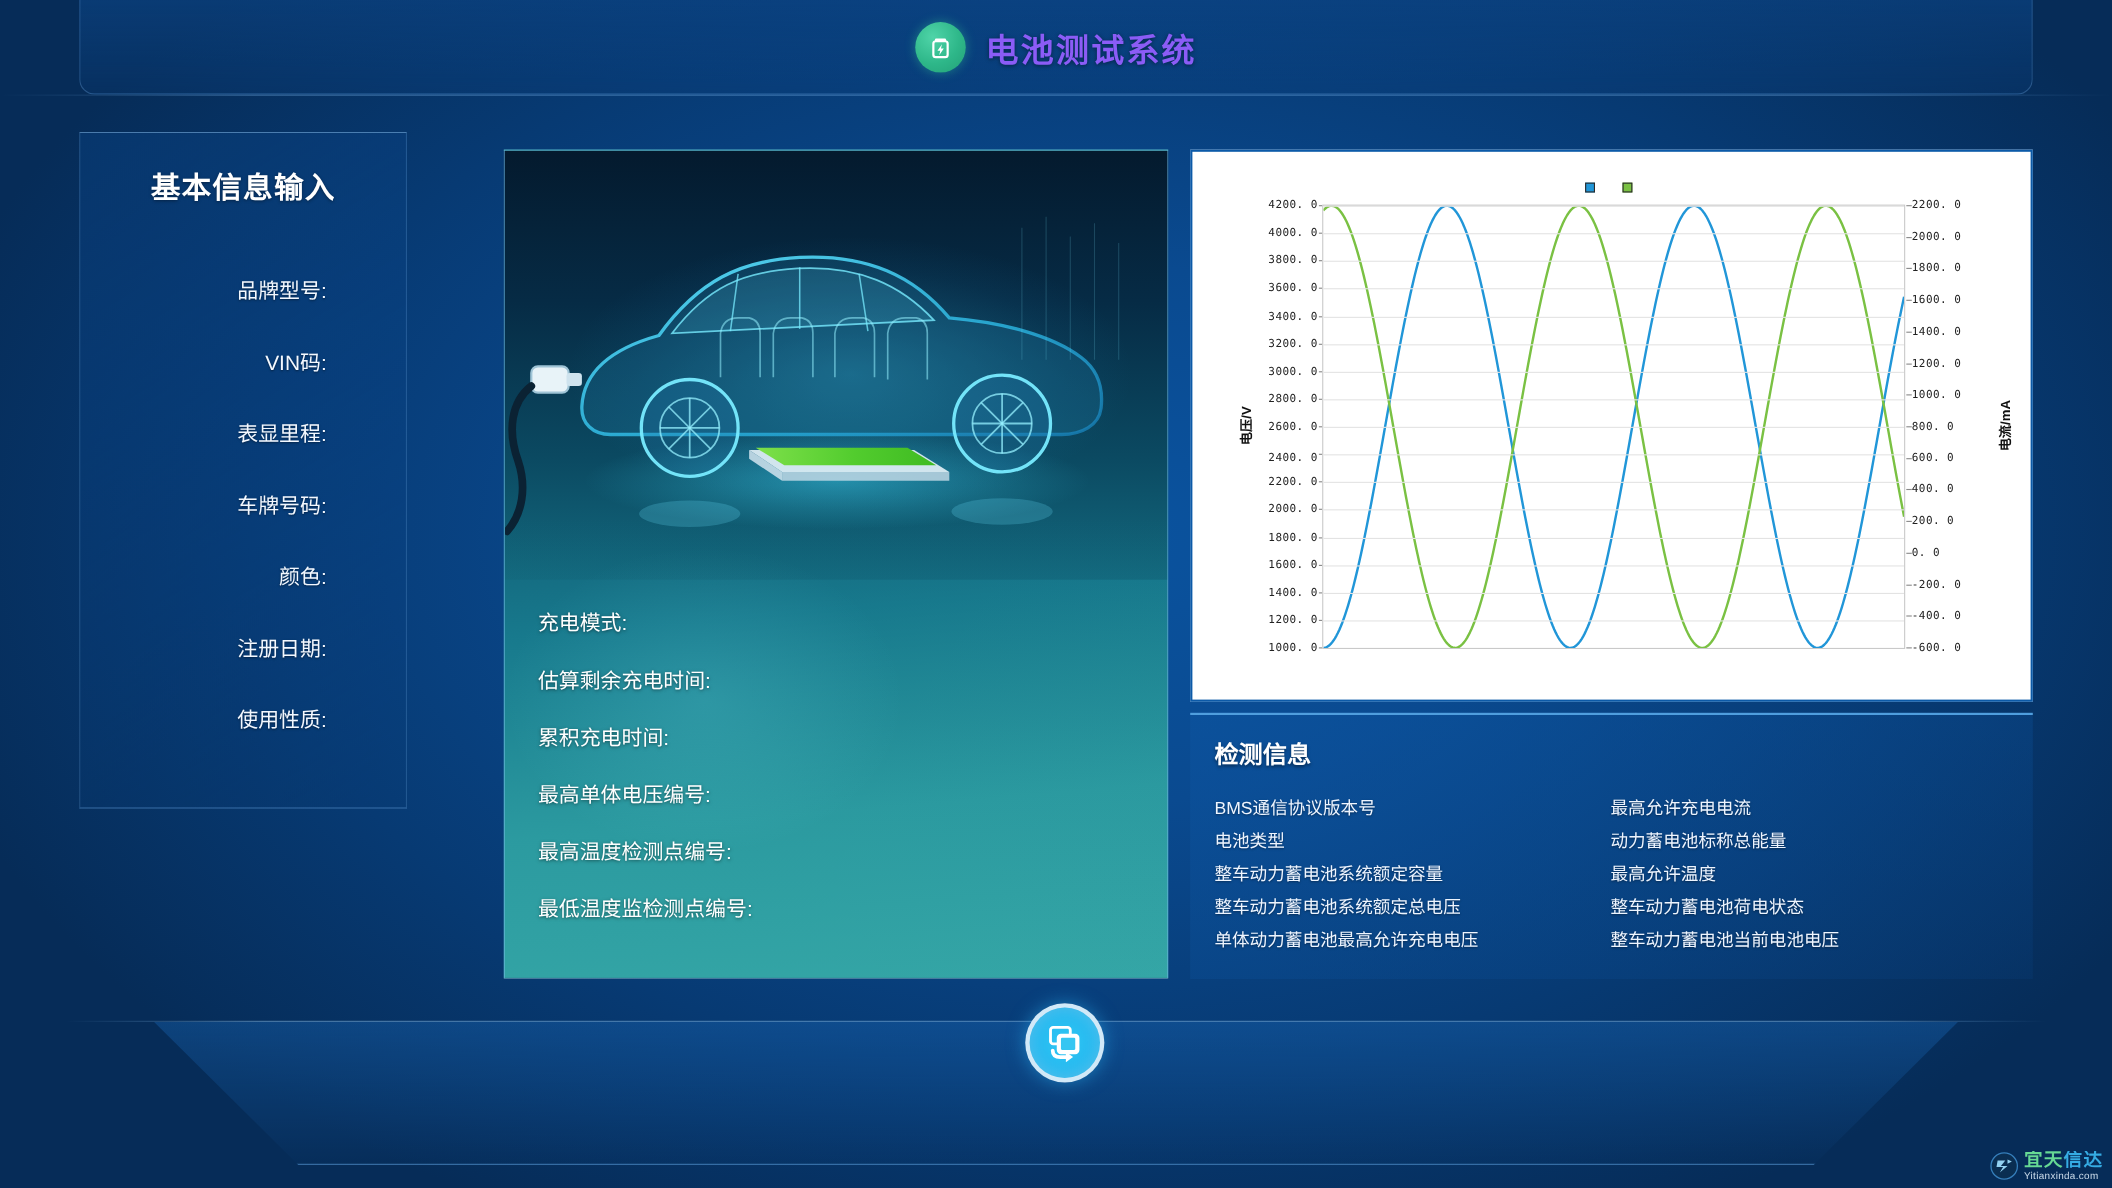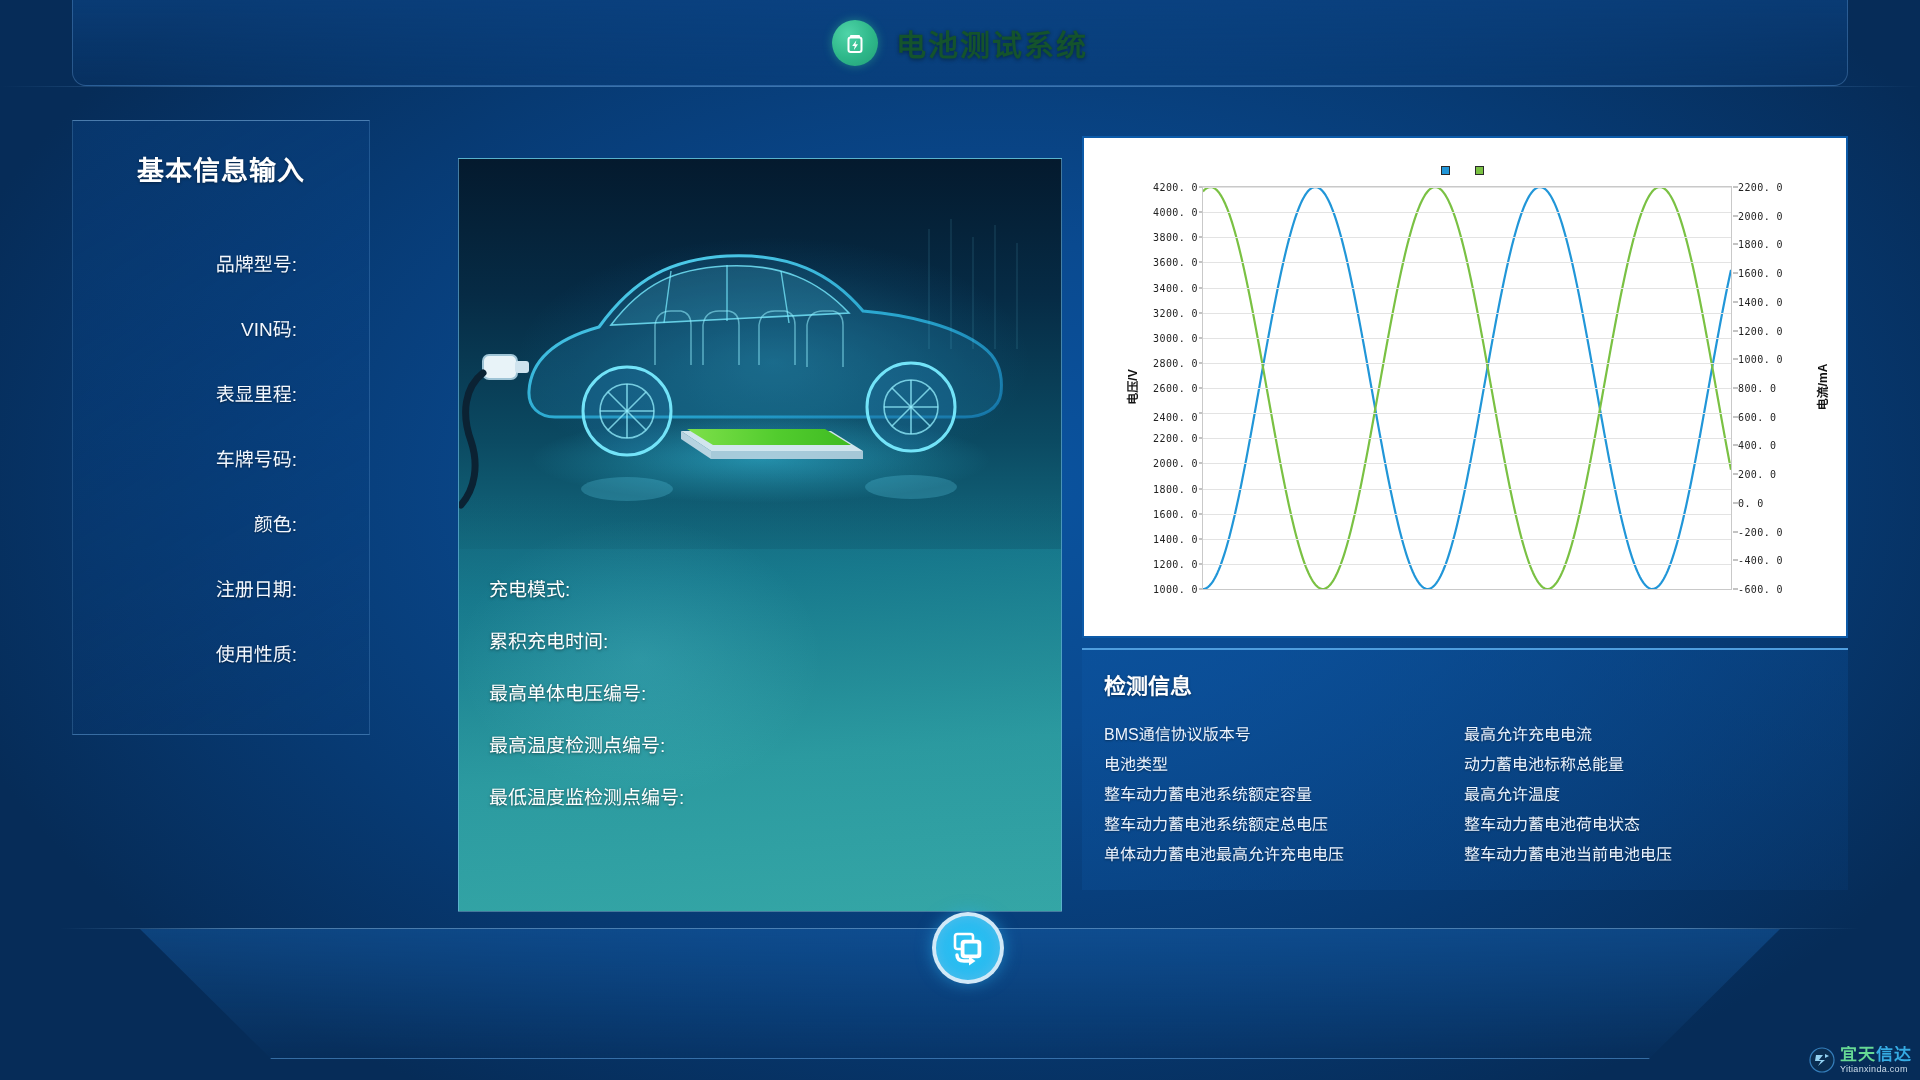--- a/index.html
+++ b/index.html
@@ -41,21 +41,21 @@
   }
   #app-logo {
     width: 46px; height: 46px; border-radius: 50%;
     background: radial-gradient(circle at 35% 30%, #4fd4a8 0%, #2eb789 55%, #23a078 100%);
     display: flex; align-items: center; justify-content: center;
     box-shadow: 0 0 10px rgba(50,200,150,0.45);
     flex: 0 0 auto;
   }
   #app-logo svg { display:block; }
   #app-title {
-    font-size: 30px; font-weight: bold; color: #14532d;
+    font-size: 30px; font-weight: bold; color: #8b5cf6;
     letter-spacing: 2px;
     text-shadow: 0 1px 4px rgba(0,0,0,0.45);
   }
 
   
   #left-panel {
     position: absolute;
     left: 72px; top: 120px; width: 298px; height: 615px;
     border-top: 1px solid rgba(130,185,235,0.55);
     border-bottom: 1px solid rgba(130,185,235,0.40);
@@ -84,21 +84,20 @@
     white-space: nowrap;
   }
 
   
   #center-panel {
     position: absolute;
     left: 458px; top: 136px; width: 604px; height: 754px;
     border: 1px solid rgba(120,190,235,0.55);
     overflow: hidden;
     background: linear-gradient(175deg, #06243c 0%, #0a3f5c 22%, #17788c 55%, #2c9aa0 78%, #36a6a6 100%);
-    margin-top: 22px;
   }
   
   #vehicle-art {
     position: absolute; left: 0; top: 0; width: 604px; height: 390px;
     background:
       radial-gradient(ellipse 330px 160px at 52% 52%, rgba(70,215,255,0.26) 0%, rgba(40,160,220,0.06) 60%, rgba(0,0,0,0) 78%),
       linear-gradient(180deg, #041a2e 0%, #062b45 35%, #0b4a62 72%, #13697e 100%);
     overflow: hidden;
   }
   #vehicle-art svg { position:absolute; left:0; top:0; }
@@ -383,20 +382,23 @@
         <ellipse cx="168" cy="330" rx="46" ry="12" fill="#6fe4ff"></ellipse>
         <ellipse cx="452" cy="328" rx="46" ry="12" fill="#6fe4ff"></ellipse>
       </g>
     </svg>
   </div>
   <div id="panel-glow"></div>
 
   <div id="charge-fields">
     <div class="charge-field">
       <span class="charge-field-label">充电模式:</span>
+    </div>
+    <div class="charge-field">
+      <span class="charge-field-label">估算剩余充电时间:</span>
     </div>
     <div class="charge-field">
       <span class="charge-field-label">累积充电时间:</span>
     </div>
     <div class="charge-field">
       <span class="charge-field-label">最高单体电压编号:</span>
     </div>
     <div class="charge-field">
       <span class="charge-field-label">最高温度检测点编号:</span>
     </div>

